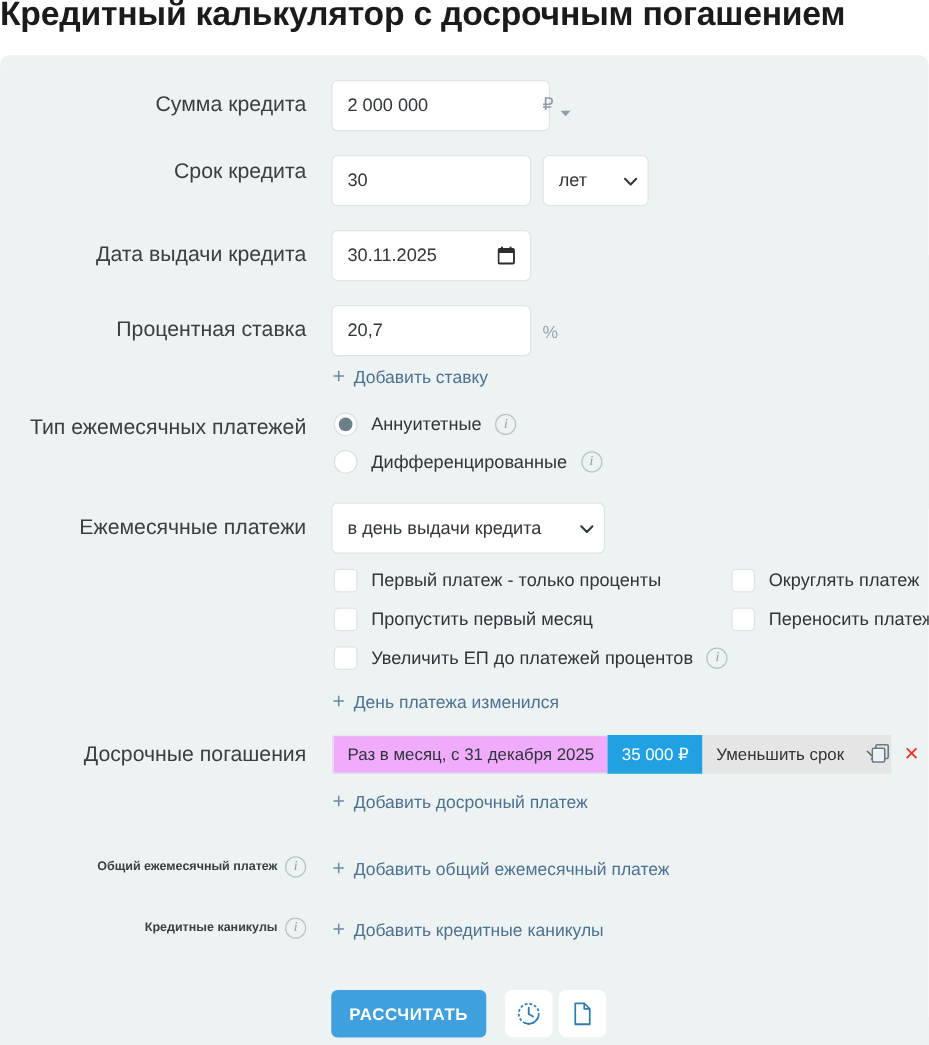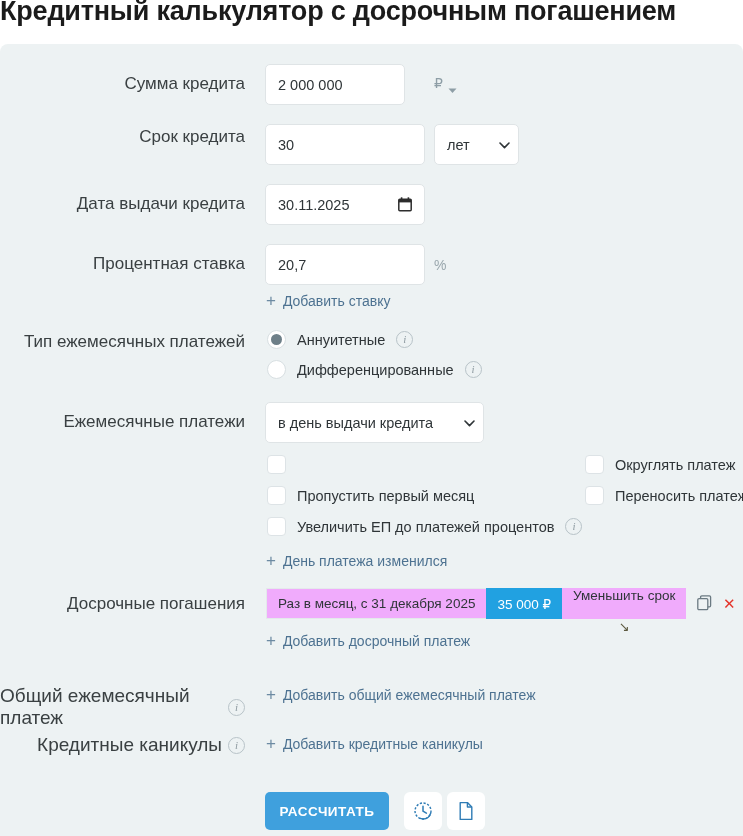--- a/index.html
+++ b/index.html
@@ -41,21 +41,21 @@
     left: 0px; width: 245px;
     text-align: right;
     font-size: 17px;
     color: #3a4042;
     line-height: 20px;
   }
   .lbl-wrap {
     position:absolute; left:0; width:245px;
     display:flex; justify-content:flex-end; align-items:center; gap:6px;
   }
-  .lbl-wrap .lbl-txt { font-size:19px; color:#3a4042; }
+  .lbl-wrap .lbl-txt { font-size:10px; color:#3a4042;font-weight:bold; }
 
   .field {
     position: absolute;
     background: #ffffff;
     border: 1px solid #dfe4e6;
     border-radius: 5px;
     height: 41px;
     font-size: 14.5px;
     color: #2f3538;
     padding: 0 12px;
@@ -134,21 +134,21 @@
 
   
   .chips { position:absolute; display:flex; align-items:stretch; }
   .chip {
     height:31px; display:flex; align-items:center;
     font-size:13.5px; padding:0 11px; white-space:nowrap;
     cursor:pointer;
   }
   .chip-desc { background:#f0abfc; color:#2f3538; border:1px solid #e4e9eb; border-right:none; }
   .chip-sum  { background:#21a1e1; color:#ffffff; font-size:13.5px; }
-  .chip-act  { background:#f0abfc; color:#2f3538; gap:16px;flex-direction:column; }
+  .chip-act  { background:#e5e5e5; color:#2f3538; gap:16px; }
   .chip-act .arrow { color:#5d5a40; font-size:13px; }
 
   .rowicons { position:absolute; display:flex; align-items:center; gap:11px; }
   .ic-copy { width:15px; height:16px; cursor:pointer; }
   .ic-del  { color:#e4352b; font-size:15px; cursor:pointer; line-height:1; }
 
   
   .btn-calc {
     position:absolute;
     background:#3fa0dd; color:#ffffff;
@@ -168,21 +168,21 @@
 <body>
 
 <div id="page">
 
   <div class="page-title">Кредитный калькулятор с досрочным погашением</div>
 
   <div class="panel"></div>
 
   <div class="row" style="top:64px;">
     <div class="lbl" style="top:10px;">Сумма кредита</div>
-    <input class="field" style="left: 265px; top: 0px; width: 140px;" type="text" value="2 000 000">
+    <input class="field" style="left: 265px; top: 0px; width: 175px;" type="text" value="2 000 000">
     <div class="cur-pick" style="left:434px; top:11px;">
       <span class="cur-sym">₽</span>
       <span class="cur-caret">
         <svg width="9" height="6" viewBox="0 0 9 6">
             <path d="M0.5 0.5 L4.5 5 L8.5 0.5 Z" fill="#8e9ea6"></path>
           </svg>
       </span>
     </div>
   </div>
 
@@ -252,20 +252,21 @@
         <svg width="11" height="7" viewBox="0 0 11 7">
             <path d="M1 1 L5.5 5.6 L10 1" stroke="#2f3538" stroke-width="1.6" fill="none" stroke-linecap="round" stroke-linejoin="round"></path>
           </svg>
       </span>
     </div>
   </div>
 
   <div class="row" style="top:455px;">
     <div class="cb-item" style="left:267px; top:0px;">
       <span class="cb"></span>
+      <span class="ctxt">Первый платеж - только проценты</span>
     </div>
     <div class="cb-item" style="left:267px; top:31px;">
       <span class="cb"></span>
       <span class="ctxt">Пропустить первый месяц</span>
     </div>
     <div class="cb-item" style="left:267px; top:62px;">
       <span class="cb"></span>
       <span class="ctxt">Увеличить ЕП до платежей процентов</span>
       <span class="info">i</span>
     </div>

